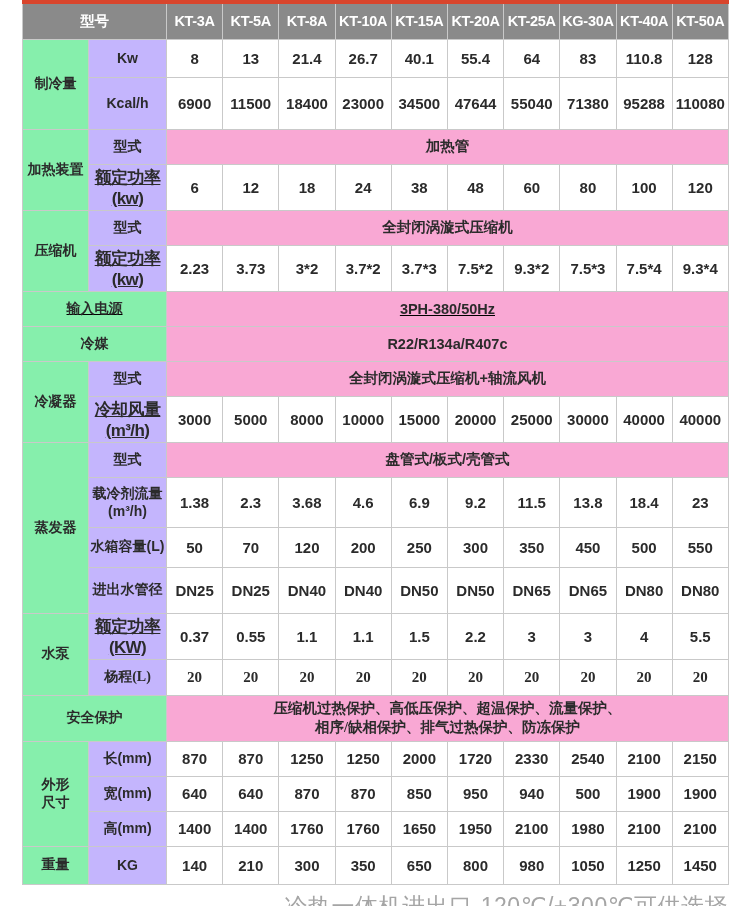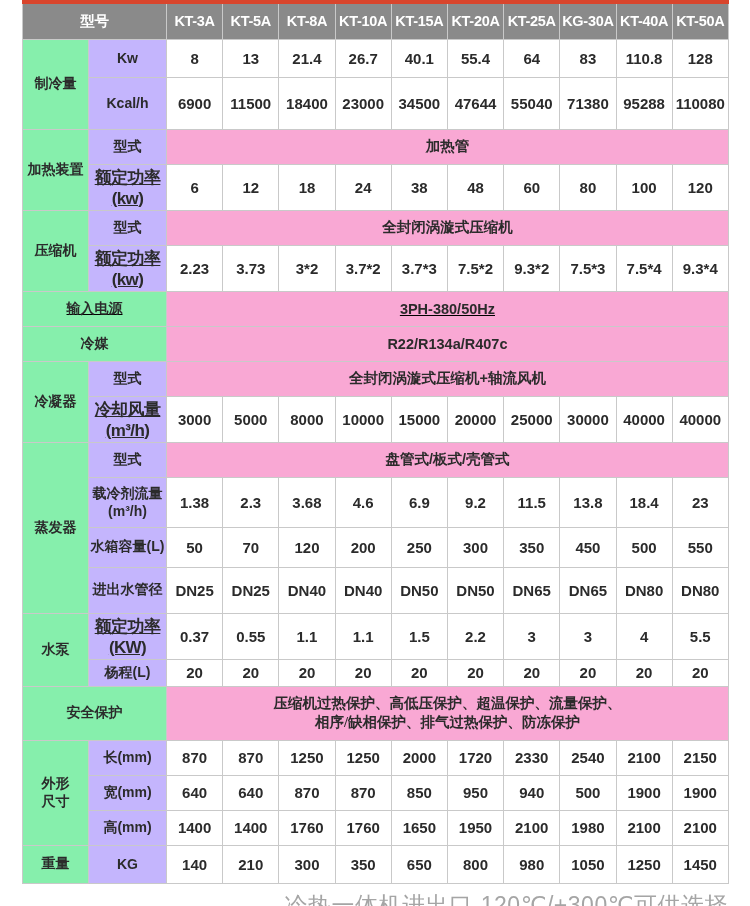--- a/index.html
+++ b/index.html
@@ -242,34 +242,34 @@
           <td>0.55</td>
           <td>1.1</td>
           <td>1.1</td>
           <td>1.5</td>
           <td>2.2</td>
           <td>3</td>
           <td>3</td>
           <td>4</td>
           <td>5.5</td>
         </tr>
-        <tr style="height: 27px;">
+        <tr style="height: 36px; font-family: Liberation Serif, serif;">
           <td class="label">杨程(L)</td>
           <td>20</td>
           <td>20</td>
           <td>20</td>
           <td>20</td>
           <td>20</td>
           <td>20</td>
           <td>20</td>
           <td>20</td>
           <td>20</td>
           <td>20</td>
         </tr>
-        <tr style="height: 54px; font-family: Liberation Serif, serif;">
+        <tr style="height: 46px; font-family: Liberation Serif, serif;">
           <td colspan="2" class="group">安全保护</td>
           <td colspan="10" class="span">压缩机过热保护、高低压保护、超温保护、流量保护、
 相序/缺相保护、排气过热保护、防冻保护</td>
         </tr>
         <tr style="height: 35px;">
           <td rowspan="3" class="group">外形
 尺寸</td>
           <td class="label">长(mm)</td>
           <td>870</td>
           <td>870</td>

